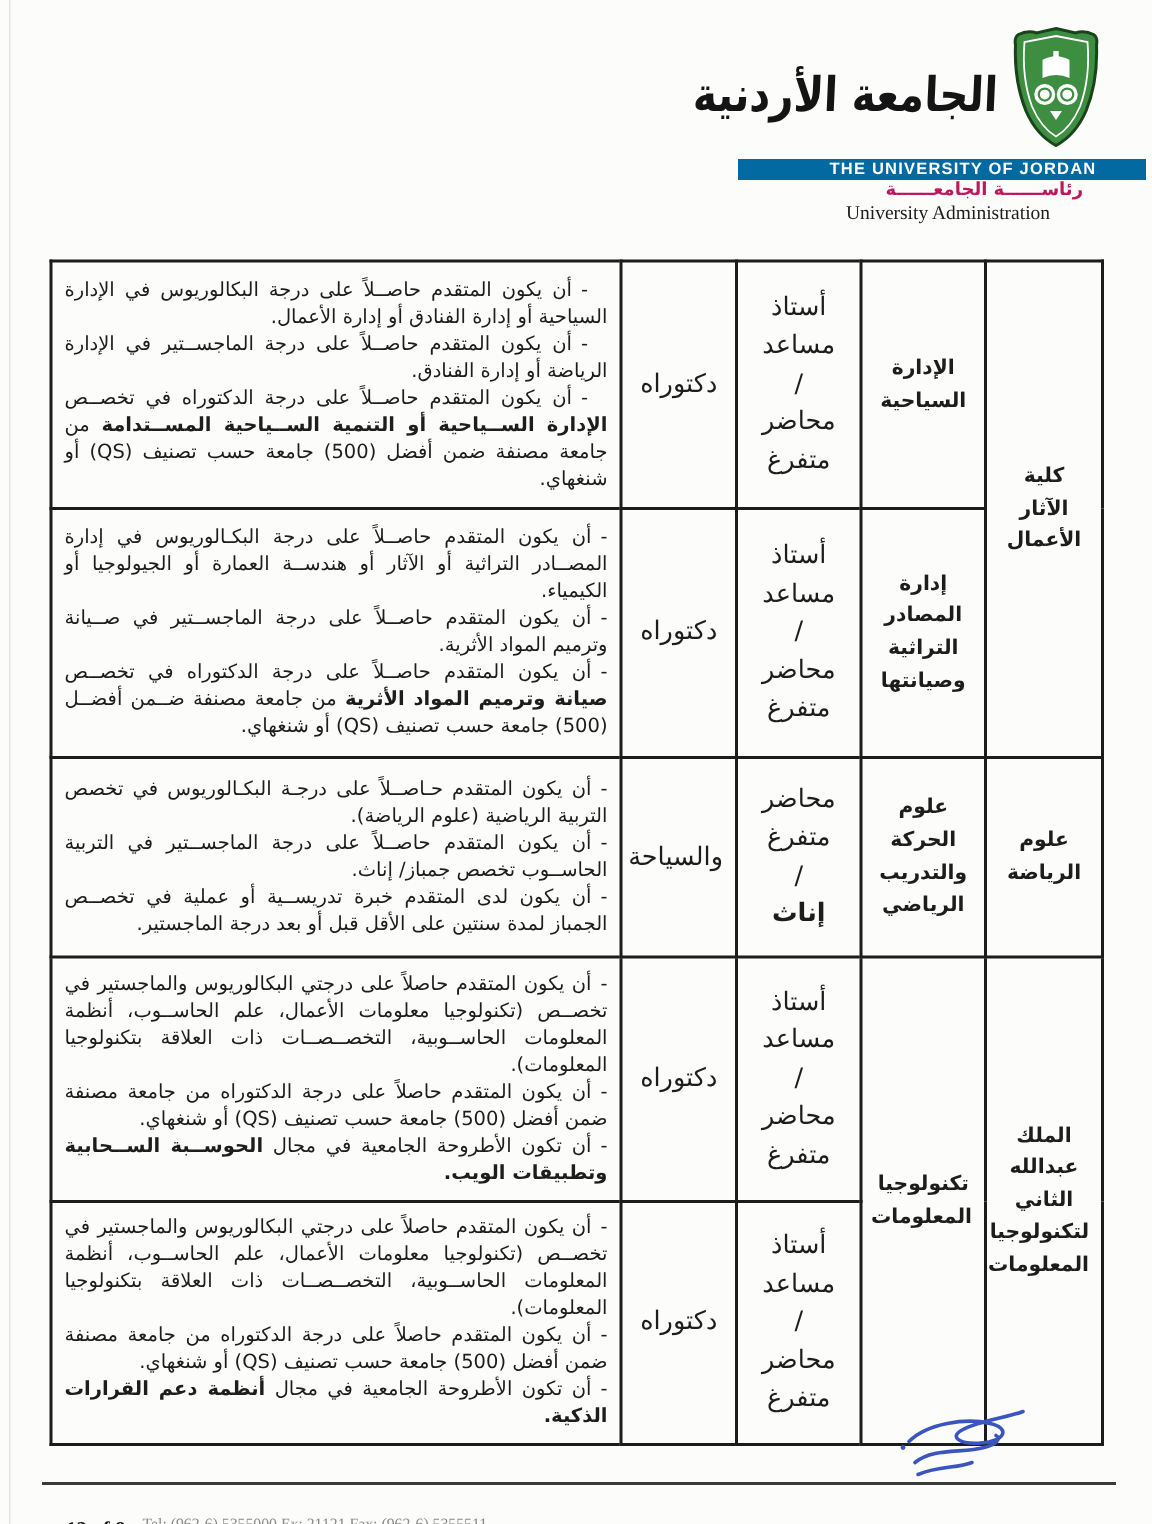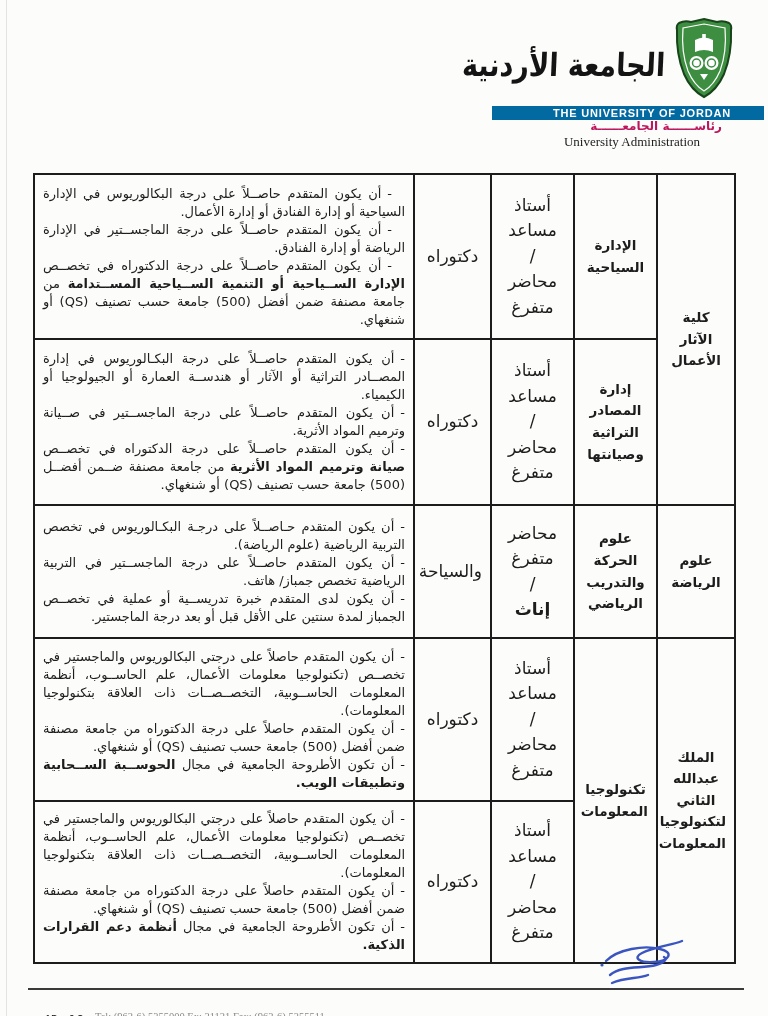--- a/index.html
+++ b/index.html
@@ -126,21 +126,21 @@
         <td class="dept">علوم الحركة والتدريب الرياضي</td>
         <td class="rank">
             <div>محاضر</div>
             <div>متفرغ</div>
             <div>/</div>
             <div class="b">إناث</div>
           </td>
         <td class="degree">والسياحة</td>
         <td class="cond">
             <div class="bullet"><span class="dash">-</span><span>أن يكون المتقدم حـاصــلاً على درجـة البكـالوريوس في تخصص التربية الرياضية (علوم الرياضة).</span></div>
-            <div class="bullet"><span class="dash">-</span><span>أن يكون المتقدم حاصــلاً على درجة الماجســتير في التربية الرياضية تخصص جمباز/ هاتف.</span></div>
+            <div class="bullet"><span class="dash">-</span><span>أن يكون المتقدم حاصــلاً على درجة الماجســتير في التربية الحاســوب تخصص جمباز/ إناث.</span></div>
             <div class="bullet"><span class="dash">-</span><span>أن يكون لدى المتقدم خبرة تدريســية أو عملية في تخصــص الجمباز لمدة سنتين على الأقل قبل أو بعد درجة الماجستير.</span></div>
           </td>
       </tr>
       <tr class="r4">
         <td class="college" rowspan="2">الملك عبدالله الثاني لتكنولوجيا المعلومات</td>
         <td class="dept" rowspan="2">تكنولوجيا المعلومات</td>
         <td class="rank">
             <div>أستاذ مساعد</div>
             <div>/</div>
             <div>محاضر</div>

